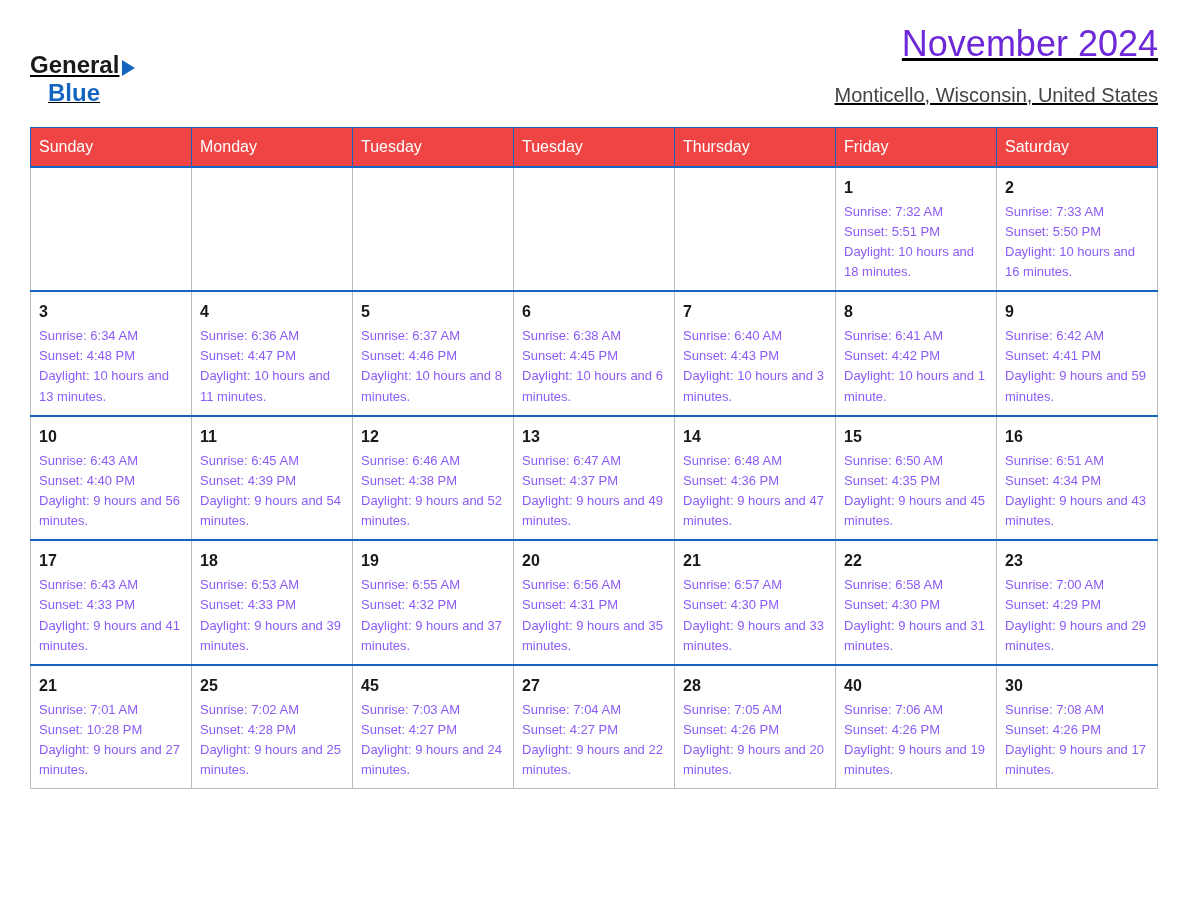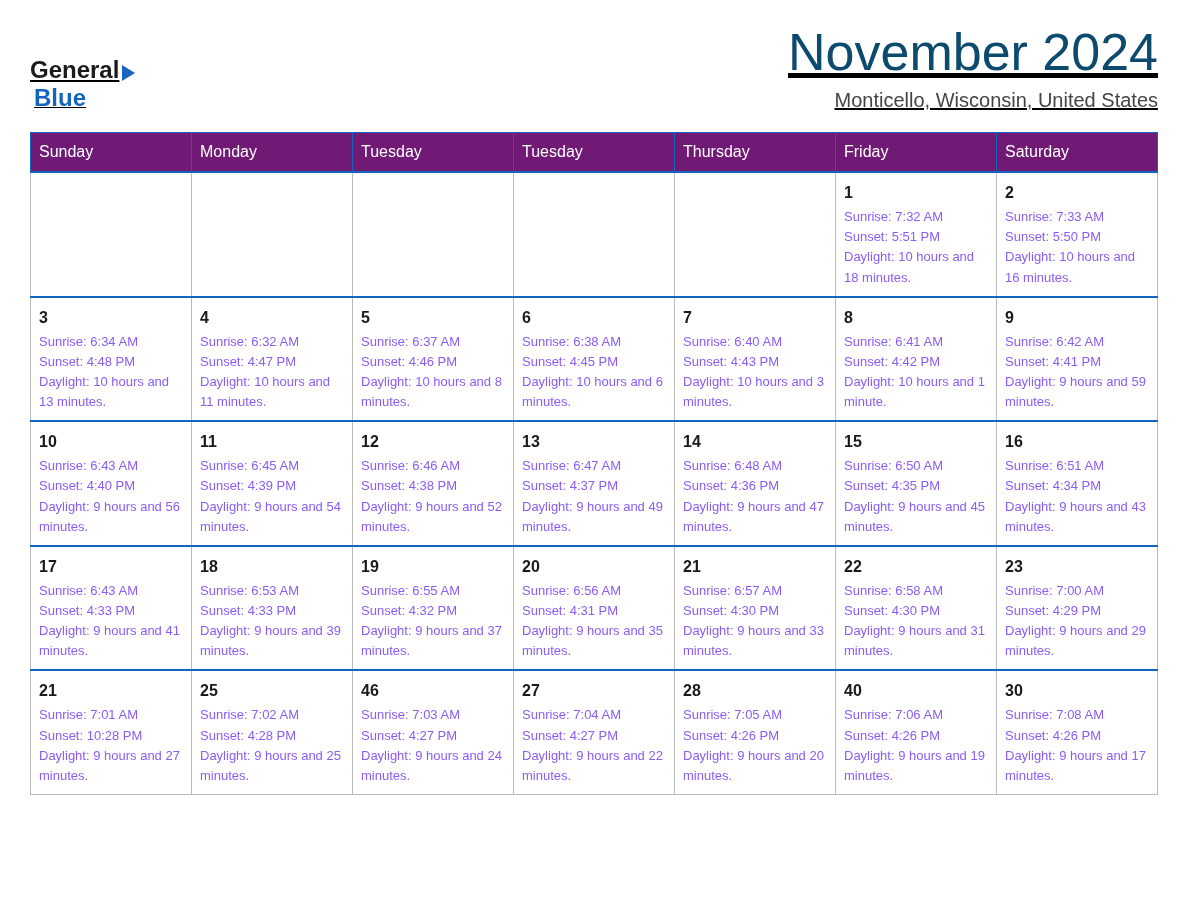--- a/index.html
+++ b/index.html
@@ -14,37 +14,37 @@
       display: flex;
       justify-content: space-between;
       align-items: flex-end;
       margin-bottom: 20px;
       text-decoration: underline;
     }
     .title-area {
       text-align: right;
     }
     .month-year-title {
-      font-size: 52px;
+      font-size: 36px;
       font-weight: normal;
-      color: #0c4a6e;
+      color: #6d28d9;
       line-height: 1.1;
     }
     .location-subtitle {
       font-size: 20px;
       color: #444;
-      margin-top: 8px;
+      margin-top: 20px;
     }
     .calendar-table {
       width: 100%;
       border-collapse: collapse;
       border: 1px solid #bbb;
     }
     .calendar-table th {
-      background-color: #701a75;
+      background-color: #ef4444;
       color: #fff;
       font-size: 16px;
       font-weight: normal;
       padding: 10px 8px;
       text-align: left;
       border: 1px solid #1565c0;
     }
     .calendar-table td {
       vertical-align: top;
       padding: 8px 8px;
@@ -74,21 +74,21 @@
     }
     .logo-wrapper {
       display: flex;
       flex-direction: column;
     }
     .logo-line1 {
       display: flex;
       align-items: center;
     }
     .logo-line2 {
-      margin-left: 2px;
+      margin-left: 16px;
     }
   </style>
 </head>
 <body>
 
 <div class="header-section">
   <div class="logo-wrapper">
     <div class="logo-line1">
       <span style="font-size:24px;font-weight:bold;color:#1a1a1a;font-family:Arial,sans-serif;">General</span>
       <span style="display:inline-block;width:0;height:0;border-left:13px solid #1565c0;border-top:8px solid transparent;border-bottom:8px solid transparent;margin-left:3px;margin-top:6px;vertical-align:top;"></span>
@@ -140,21 +140,21 @@
       <tr class="week-row">
         <td>
           <div class="day-number">3</div>
           <div class="day-info">Sunrise: 6:34 AM
 Sunset: 4:48 PM
 Daylight: 10 hours
 and 13 minutes.</div>
         </td>
         <td>
           <div class="day-number">4</div>
-          <div class="day-info">Sunrise: 6:32 AM
+          <div class="day-info">Sunrise: 6:36 AM
 Sunset: 4:47 PM
 Daylight: 10 hours
 and 11 minutes.</div>
         </td>
         <td>
           <div class="day-number">5</div>
           <div class="day-info">Sunrise: 6:37 AM
 Sunset: 4:46 PM
 Daylight: 10 hours
 and 8 minutes.</div>
@@ -299,21 +299,21 @@
 and 27 minutes.</div>
         </td>
         <td>
           <div class="day-number">25</div>
           <div class="day-info">Sunrise: 7:02 AM
 Sunset: 4:28 PM
 Daylight: 9 hours
 and 25 minutes.</div>
         </td>
         <td>
-          <div class="day-number">46</div>
+          <div class="day-number">45</div>
           <div class="day-info">Sunrise: 7:03 AM
 Sunset: 4:27 PM
 Daylight: 9 hours
 and 24 minutes.</div>
         </td>
         <td>
           <div class="day-number">27</div>
           <div class="day-info">Sunrise: 7:04 AM
 Sunset: 4:27 PM
 Daylight: 9 hours

